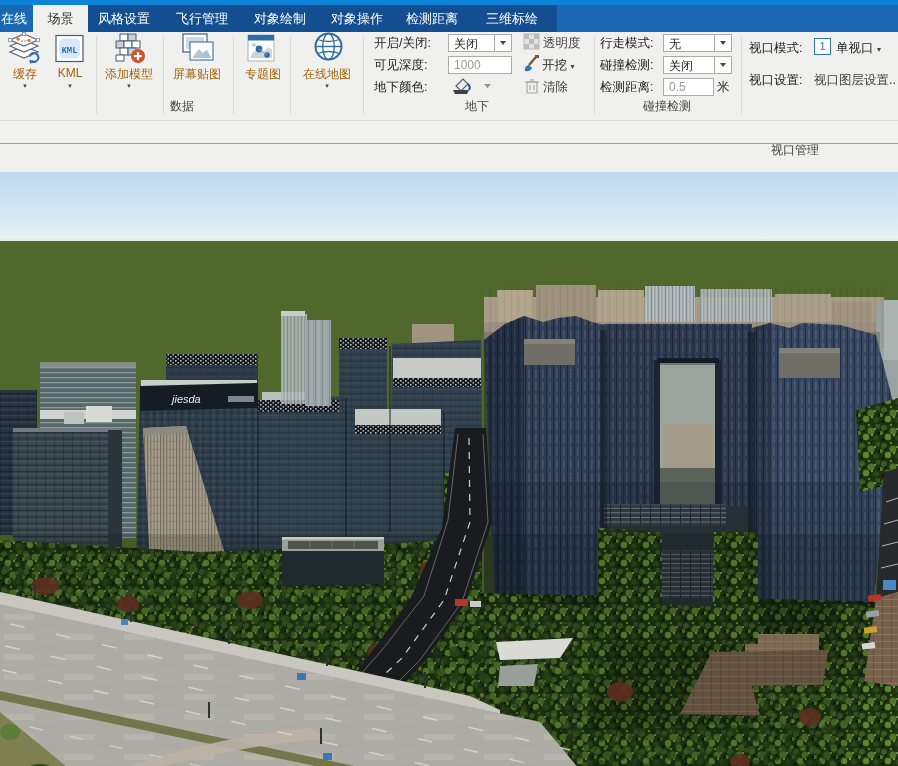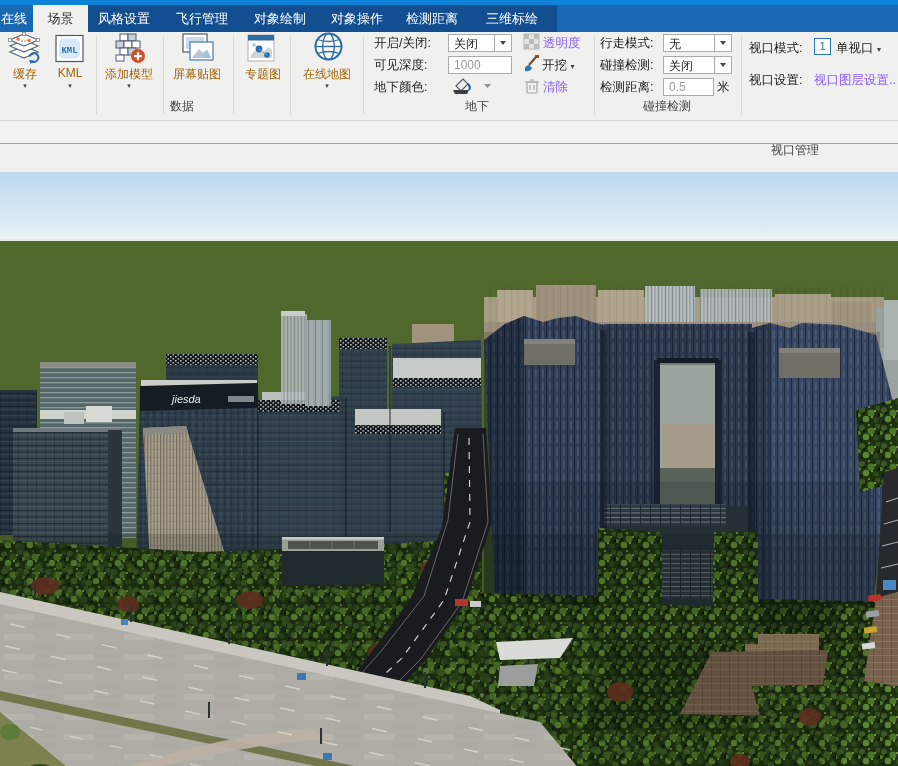--- a/index.html
+++ b/index.html
@@ -11,21 +11,21 @@
 #tabdark{position:absolute;left:88px;top:0;width:469px;height:27px;background:#134f90;}
 .tab{position:absolute;top:0;height:27px;line-height:27px;color:#fff;font-size:13px;text-align:center;}
 #tabsel{position:absolute;left:33px;top:0;width:55px;height:27px;background:#f0f0ef;color:#333;font-size:13px;line-height:27px;text-align:center;}
 
 #ribbon{position:absolute;left:0;top:32px;width:898px;height:88px;background:#f0f0ef;border-bottom:1px solid #d8d8d6;}
 .vsep{position:absolute;top:4px;height:78px;width:1px;background:#d9d9d7;}
 .glabel{position:absolute;top:66px;height:14px;font-size:12px;color:#444;text-align:center;}
 .btnlabel{position:absolute;top:34px;font-size:12px;color:#a16207;text-align:center;white-space:nowrap;}
 .drop{position:absolute;top:50px;width:8px;font-size:7px;color:#444;text-align:center;}
 .rowlab{position:absolute;font-size:12.5px;color:#222;white-space:nowrap;}
-.gray{color:#8b5cf6;}
+.gray{color:#404040;}
 .combo{position:absolute;background:#fff;border:1px solid #ababa9;height:16px;}
 .combo .txt{position:absolute;left:5px;top:1px;font-size:12px;color:#222;}
 .combo .arr{position:absolute;right:0;top:0;width:16px;height:16px;border-left:1px solid #ababa9;background:#fdfdfd;}
 .combo .arr:after{content:"";position:absolute;left:4.5px;top:6px;border-left:3.5px solid transparent;border-right:3.5px solid transparent;border-top:4px solid #444;}
 .input{position:absolute;background:#fff;border:1px solid #ababa9;height:16px;}
 .input .txt{position:absolute;left:5px;top:1px;font-size:12px;color:#9a9a98;}
 
 #gap{position:absolute;left:0;top:121px;width:898px;height:22px;background:#f2f2f0;border-bottom:1px solid #9f9f9d;}
 #scene{position:absolute;left:0;top:144px;width:898px;height:622px;margin-top:28px;}
 </style>

